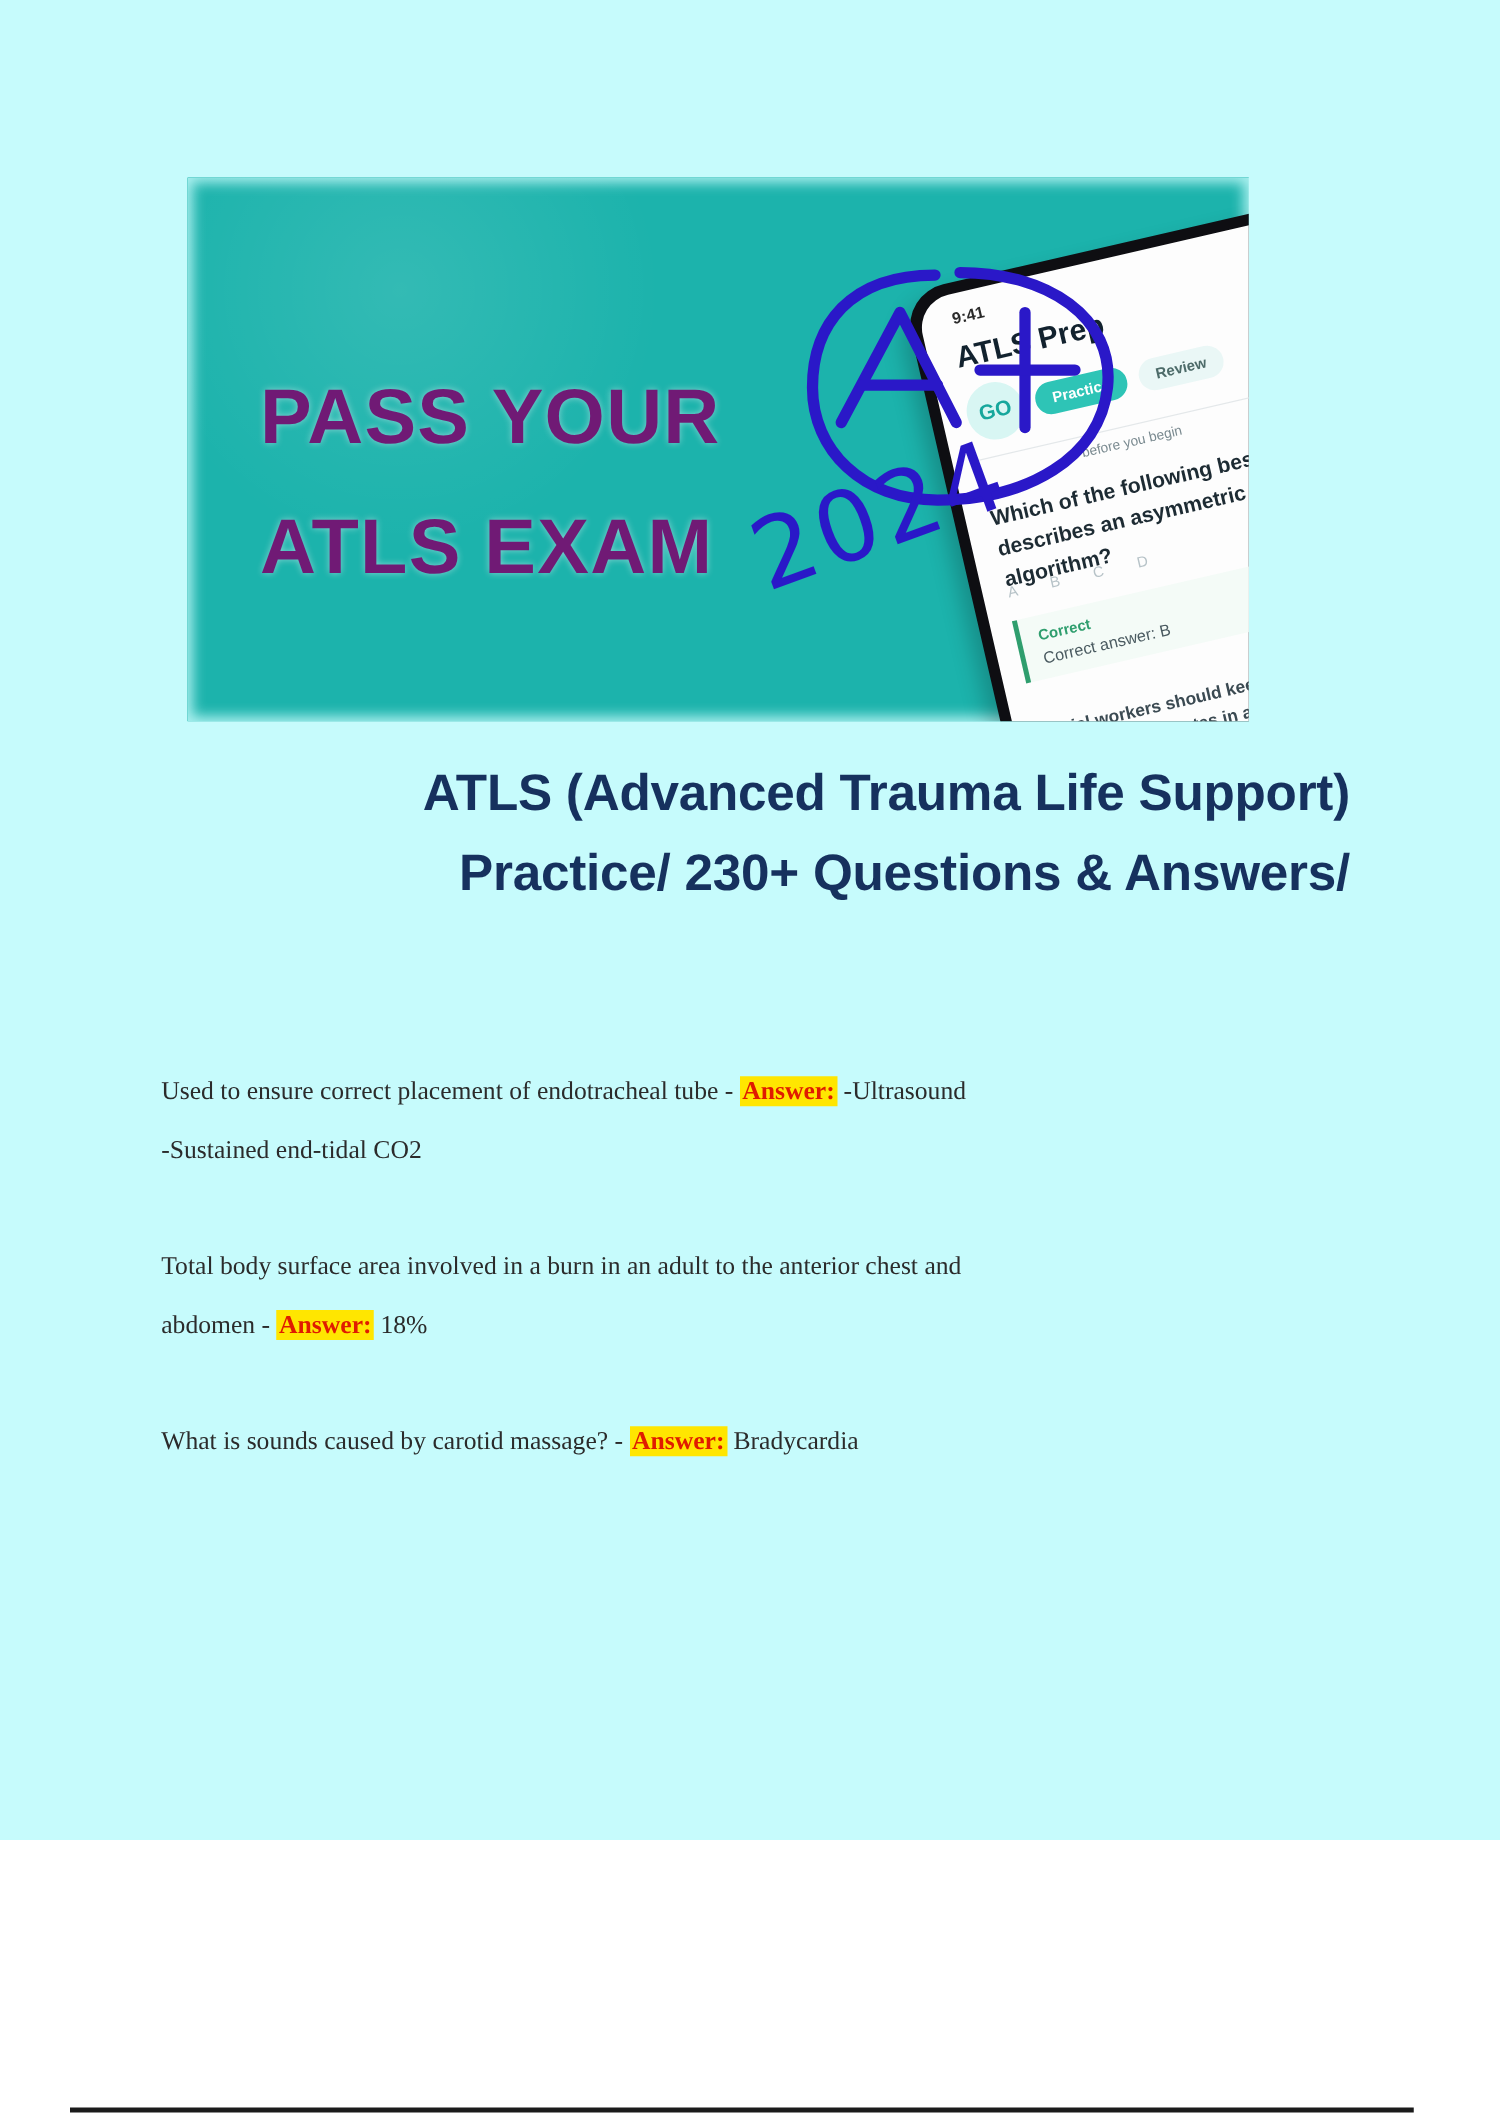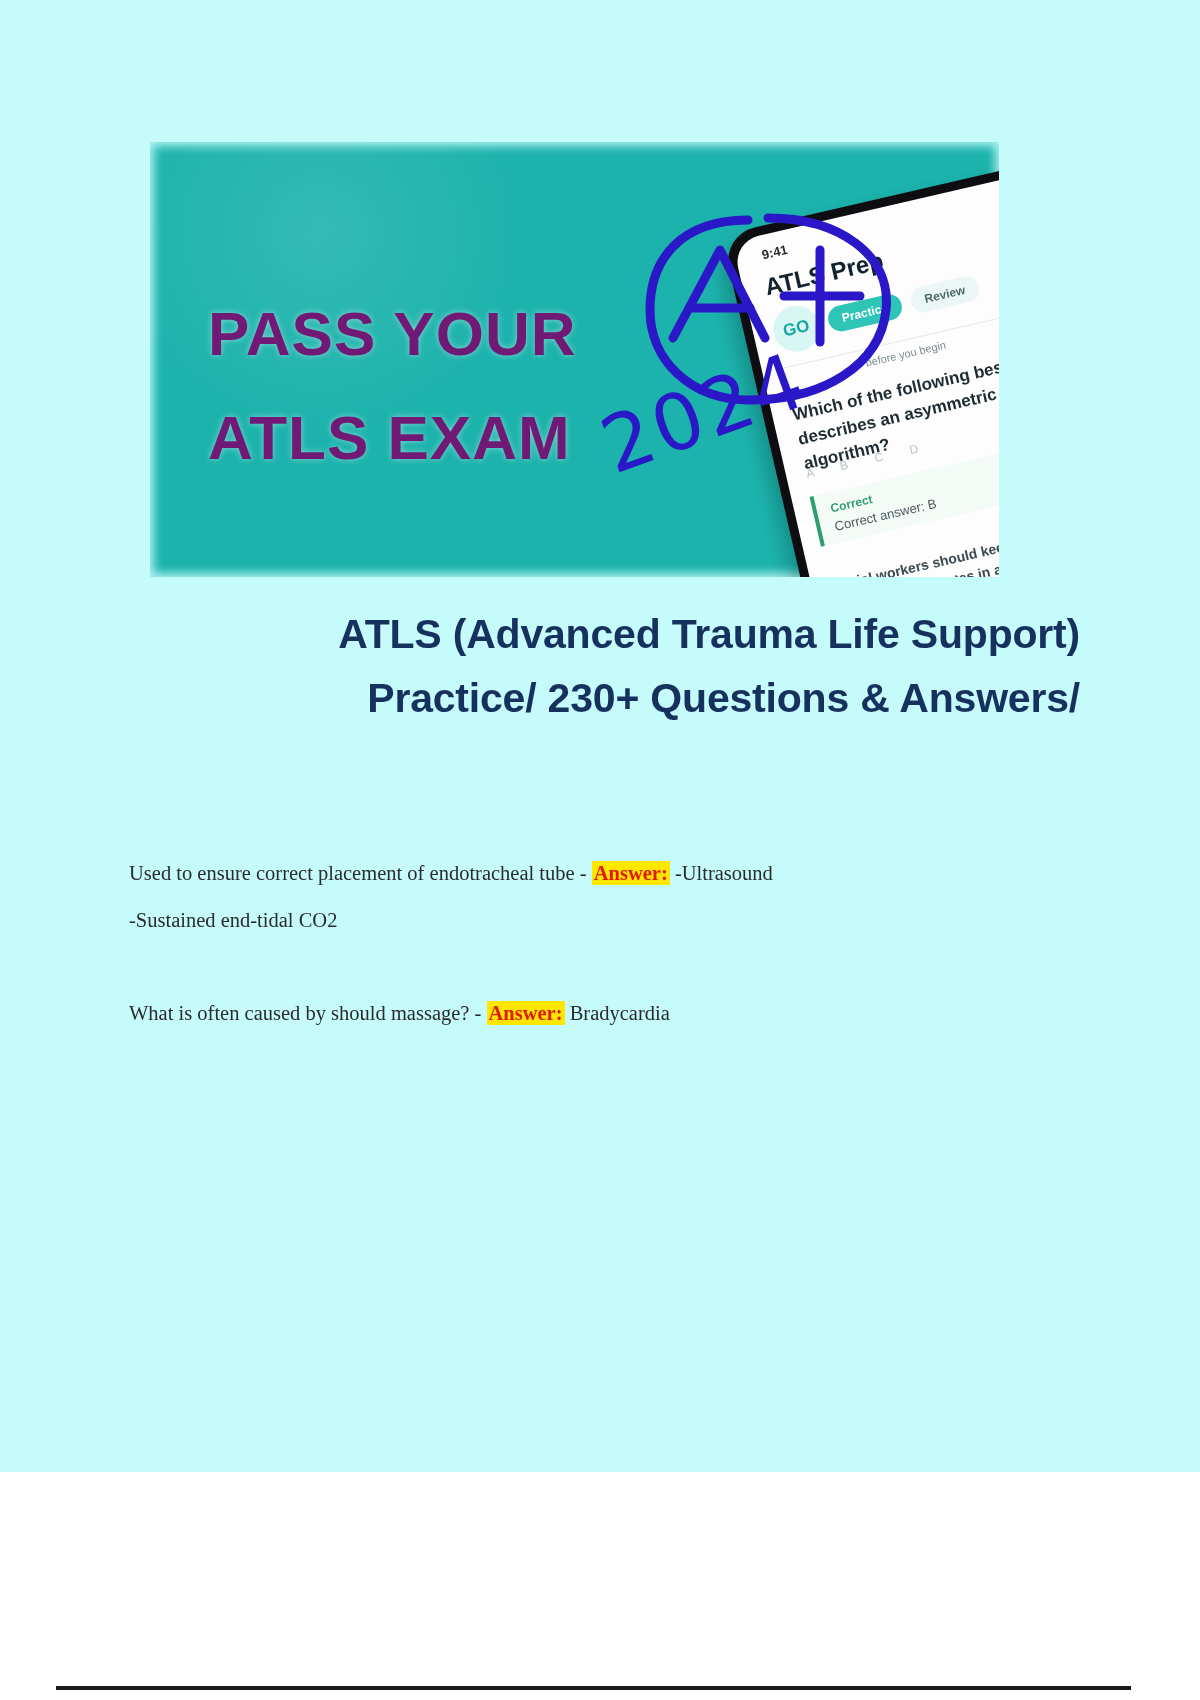--- a/index.html
+++ b/index.html
@@ -355,24 +355,32 @@
 
     <div class="qa-group">
       <div class="qa-line">
         <span>Used to ensure correct placement of endotracheal tube - </span><span class="answer-tag">Answer:</span><span> -Ultrasound</span>
       </div>
       <div class="qa-line">
         <span>-Sustained end-tidal CO2</span>
       </div>
     </div>
 
-
     <div class="qa-group">
       <div class="qa-line">
-        <span>What is often caused by should massage? - </span><span class="answer-tag">Answer:</span><span> Bradycardia</span>
+        <span>Total body surface area involved in a burn in an adult to the anterior chest and</span>
+      </div>
+      <div class="qa-line">
+        <span>abdomen - </span><span class="answer-tag">Answer:</span><span> 18%</span>
+      </div>
+    </div>
+
+    <div class="qa-group">
+      <div class="qa-line">
+        <span>What is sounds caused by carotid massage? - </span><span class="answer-tag">Answer:</span><span> Bradycardia</span>
       </div>
     </div>
 
   </div>
 </div>
 
 <div class="page-lower-white"></div>
 <div class="footer-rule"></div>
 
 </body></html>

